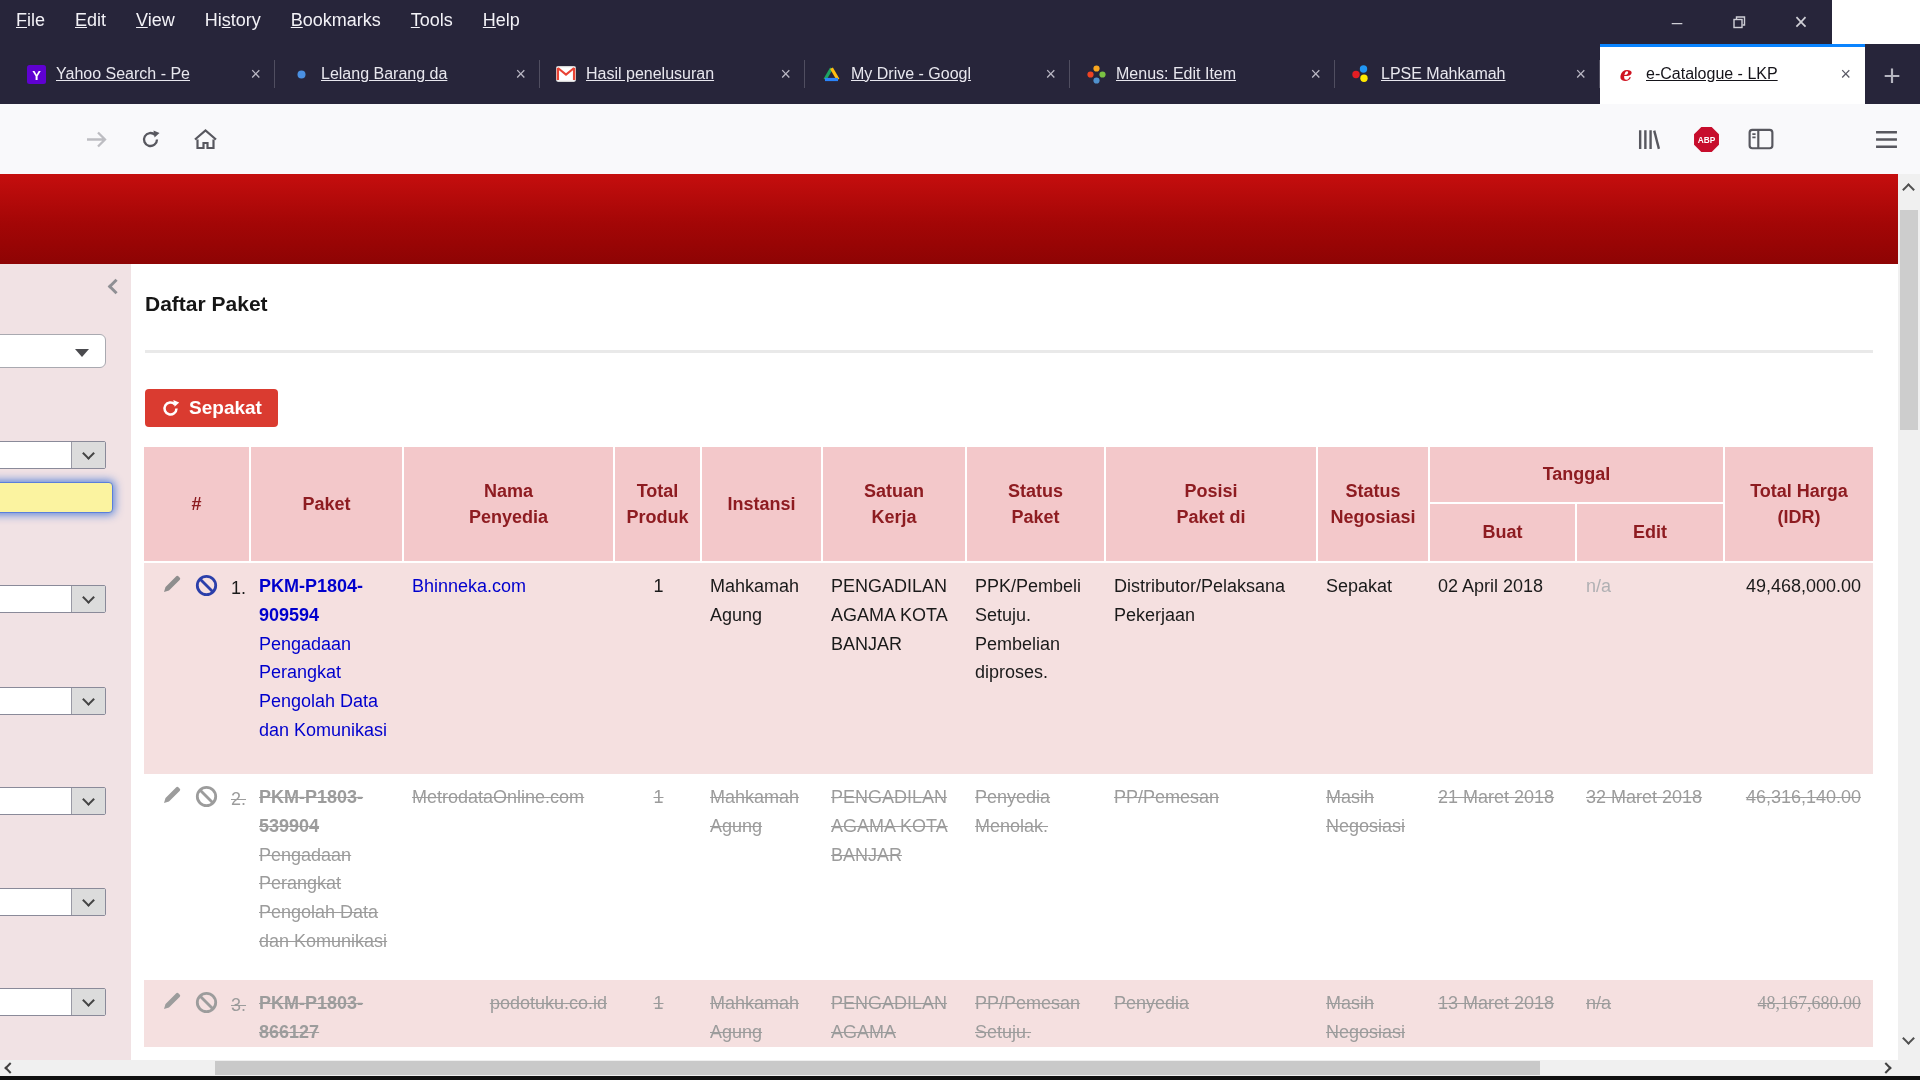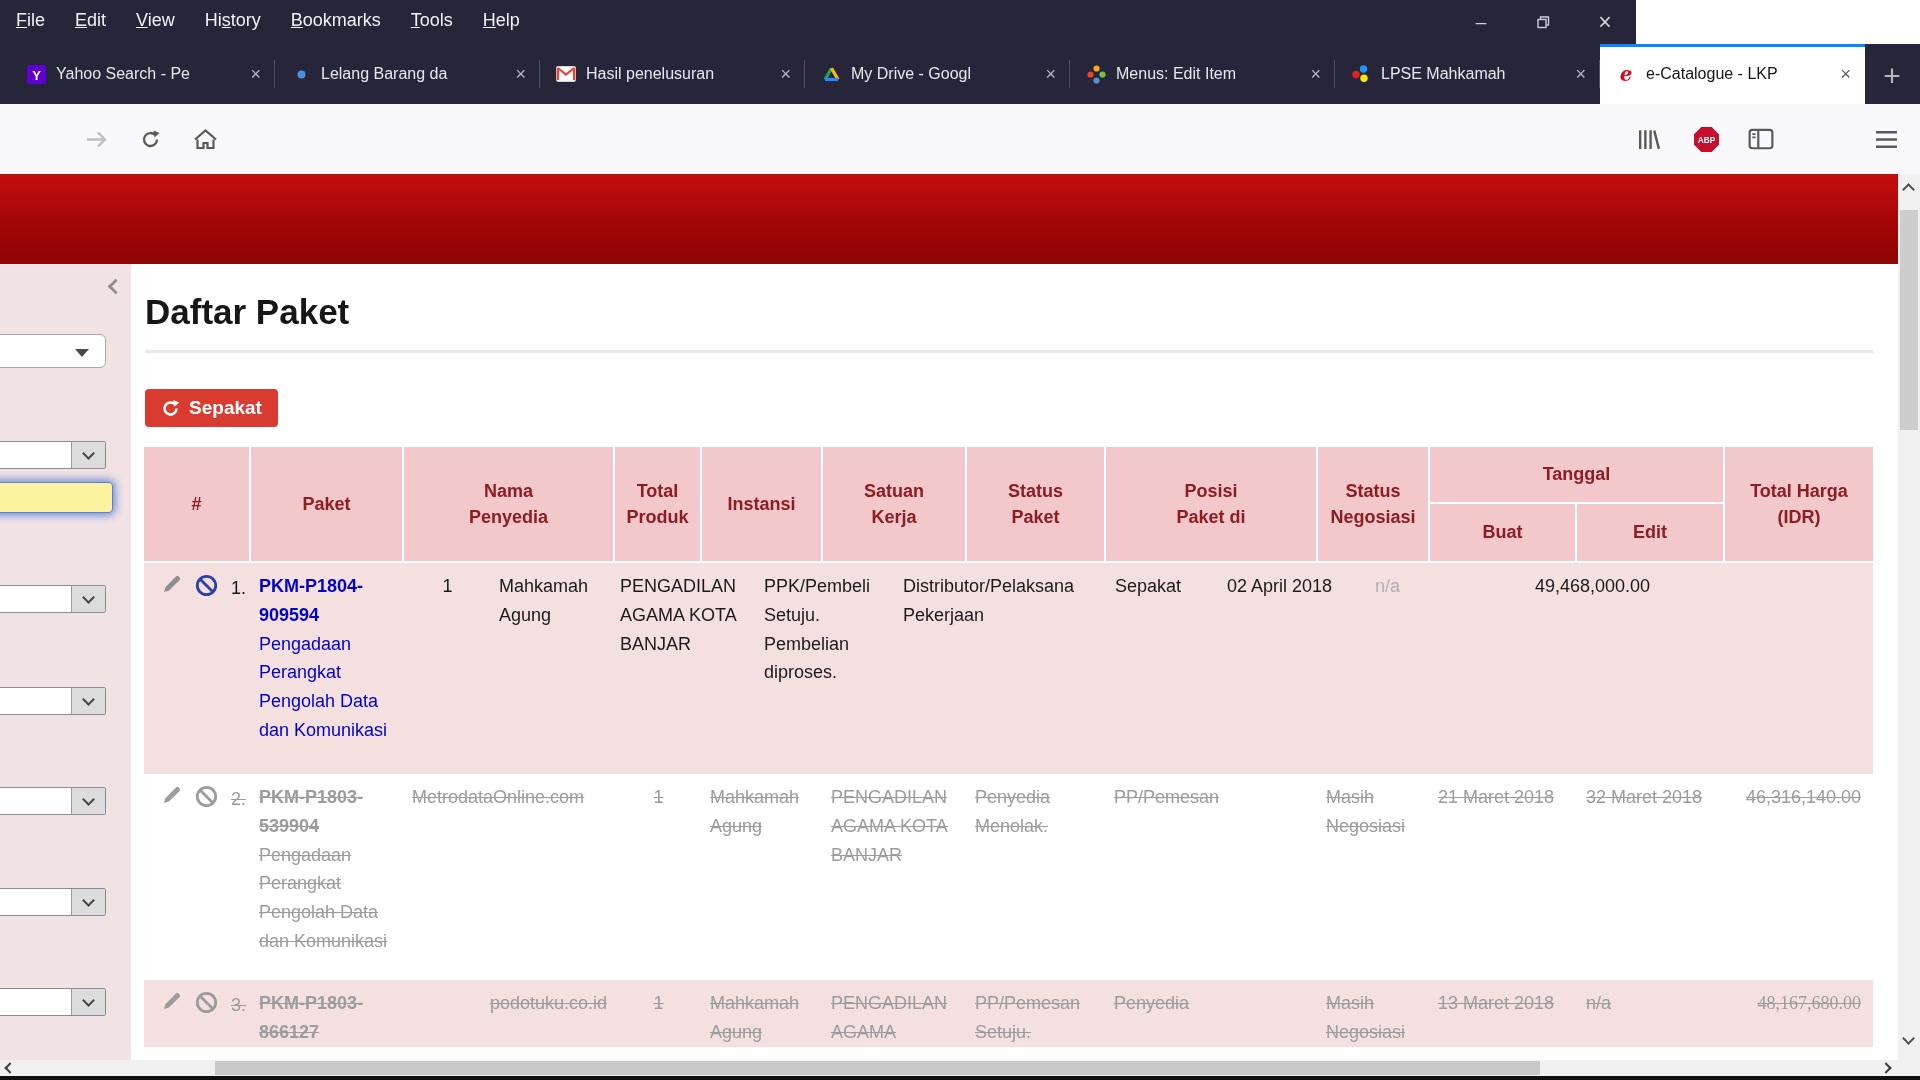--- a/index.html
+++ b/index.html
@@ -1,33 +1,33 @@
 <!DOCTYPE html>
 <html><head>
 <meta charset="utf-8">
 <style>
   * { margin:0; padding:0; box-sizing:border-box; }
   html,body { width:1920px; height:1080px; overflow:hidden; }
   body { position:relative; background:#fff; font-family:"Liberation Sans", sans-serif; }
 
   
-  .titlebar { position:absolute; left:0; top:0; width:1636px; height:44px; background:#27253a; }
+  .titlebar { position:absolute; left:0; top:0; width:1832px; height:44px; background:#27253a; }
   .menubar { position:absolute; left:16px; top:10px; display:flex; gap:30px; }
   .menu-item { color:#f3f2f7; font-size:18px; cursor:default; }
   .menu-item u { text-decoration:underline; }
   .win-controls { position:absolute; right:0; top:0; height:44px; display:flex; }
   .win-btn { width:62px; height:44px; display:flex; align-items:center; justify-content:center; color:#cfcfd6; font-size:19px; }
 
   .tabbar { position:absolute; left:0; top:44px; width:1920px; height:60px; background:#27253a; display:flex; padding-left:10px; }
   .tab { position:relative; width:265px; height:60px; display:flex; align-items:center; padding:0 10px 0 16px; color:#e8e7ee; font-size:16px; }
   .tab:not(.active)::after { content:''; position:absolute; right:0; top:16px; height:28px; width:1px; background:#504e60; }
   .tab.active { background:#ffffff; color:#15141a; }
   .tab.active::before { content:''; position:absolute; left:0; top:0; width:100%; height:3px; background:#0a84ff; }
   .favicon { width:20px; height:20px; margin-right:10px; flex:none; display:flex; align-items:center; justify-content:center; }
-  .tab-title { flex:1; white-space:nowrap; overflow:hidden; }
+  .tab-title { flex:1; white-space:nowrap; overflow:hidden;text-decoration:underline; }
   .tab-close { margin-left:6px; font-size:18px; color:#b9b7c3; padding:0 4px; }
   .tab.active .tab-close { color:#5b5b66; }
   .new-tab { position:absolute; left:1872px; top:56px; width:40px; height:40px; background:none; border:none; color:#b6b6c0; font-size:30px; line-height:36px; text-align:center; }
 
   .toolbar { position:absolute; left:0; top:104px; width:1920px; height:70px; background:#f9f9fb; }
   .tool-ico { position:absolute; top:0; height:70px; display:flex; align-items:center; justify-content:center; }
   .back-circle { position:absolute; left:16px; top:122px; width:38px; height:38px; border:2px solid #4d4d52; border-radius:50%; display:flex; align-items:center; justify-content:center; background:#f9f9fb; }
   .urlbar { position:absolute; left:349px; top:119px; width:888px; height:44px; background:#fff; border:1px solid #b8b8c0; border-radius:3px; display:flex; align-items:center; }
   .url-text { font-size:19px; white-space:nowrap; margin-left:8px; }
   .url-gray { color:#6f6f76; }
@@ -47,21 +47,21 @@
   .content { position:absolute; left:0; top:264px; width:1898px; height:796px; background:#fff; }
   .filter-sidebar { position:absolute; left:0; top:264px; width:131px; height:796px; background:#f1e2e4; }
   .collapse-chev { position:absolute; left:110px; top:281px; width:11px; height:11px; border-left:3px solid #8f8f94; border-bottom:3px solid #8f8f94; transform:rotate(45deg); }
   .select2 { position:absolute; left:-84px; top:334px; width:190px; height:34px; background:#fff; border:1px solid #a9a9b0; border-radius:6px; }
   .select2 .tri { position:absolute; right:16px; top:14px; width:0; height:0; border-left:7px solid transparent; border-right:7px solid transparent; border-top:8px solid #4a4a4e; }
   .win-select { position:absolute; left:-84px; width:190px; height:28px; background:#fff; border:1px solid #8a8a99; border-radius:2px; }
   .win-select .btn { position:absolute; right:0; top:0; bottom:0; width:34px; background:#dcdcdc; border-left:1px solid #9a9aa5; display:flex; align-items:center; justify-content:center; }
   .chev-down { width:9px; height:9px; border-right:2px solid #444; border-bottom:2px solid #444; transform:rotate(45deg); margin-top:-4px; }
   .yellow-input { position:absolute; left:-84px; top:482px; width:197px; height:31px; background:#fbf3a0; border:1px solid #5a7edc; border-radius:4px; box-shadow:0 0 8px 2px rgba(70,120,215,0.85); }
 
-  .page-title { position:absolute; left:145px; top:292px; font-size:35px; font-weight:bold; color:#161616; }
+  .page-title { position:absolute; left:145px; top:292px; font-size:21px; font-weight:bold; color:#161616; }
   .divider { position:absolute; left:145px; top:350px; width:1728px; height:3px; background:#e9e9e9; }
   .refresh-btn { position:absolute; left:145px; top:389px; width:133px; height:38px; background:#da3b30; border:none; border-radius:4px; color:#fff; font-size:19px; font-weight:bold; display:flex; align-items:center; justify-content:center; gap:9px; font-family:"Liberation Sans", sans-serif; }
 
   
   .pkt-table { position:absolute; left:144px; top:447px; width:1729px; height:613px; overflow:hidden; font-size:18px; }
   .thead { display:flex; height:116px; background:#f3c8ca; color:#8e1c21; font-weight:bold; border-bottom:2px solid #fff; }
   .hcell { display:flex; flex-direction:column; align-items:center; justify-content:center; text-align:center; border-right:2px solid #fff; line-height:1.45; }
   .hcell:last-child { border-right:none; }
   .hgroup { display:flex; flex-direction:column; border-right:2px solid #fff; }
   .hgroup-top { height:57px; display:flex; align-items:center; justify-content:center; border-bottom:2px solid #fff; }
@@ -402,20 +402,21 @@
         </span>
         <span class="slash">
           <svg width="23" height="23" viewBox="0 0 22 22">
             <circle cx="11" cy="11" r="8.8" fill="none" stroke="currentColor" stroke-width="2.7"></circle>
             <path d="M4.8 4.8l12.4 12.4" stroke="currentColor" stroke-width="2.7"></path>
           </svg>
         </span>
         <span class="row-num">1.</span>
       </div>
       <div class="bcell" style="width: 153px;"><a class="link" href="#"><span class="code">PKM-P1804-909594</span> Pengadaan Perangkat Pengolah Data dan Komunikasi</a></div>
+      <div class="bcell" style="width: 211px;"><a class="link" href="#">Bhinneka.com</a></div>
       <div class="bcell c3" style="width: 87px;"><span>1</span></div>
       <div class="bcell" style="width: 121px;"><span>Mahkamah Agung</span></div>
       <div class="bcell" style="width: 144px;"><span>PENGADILAN AGAMA KOTA BANJAR</span></div>
       <div class="bcell" style="width: 139px;"><span>PPK/Pembeli Setuju. Pembelian diproses.</span></div>
       <div class="bcell" style="width: 212px;"><span>Distributor/Pelaksana Pekerjaan</span></div>
       <div class="bcell" style="width: 112px;"><span>Sepakat</span></div>
       <div class="bcell" style="width: 148px;"><span>02 April 2018</span></div>
       <div class="bcell" style="width: 147px;"><span class="na">n/a</span></div>
       <div class="bcell c11" style="width: 148px;"><span>49,468,000.00</span></div>
     </div>

